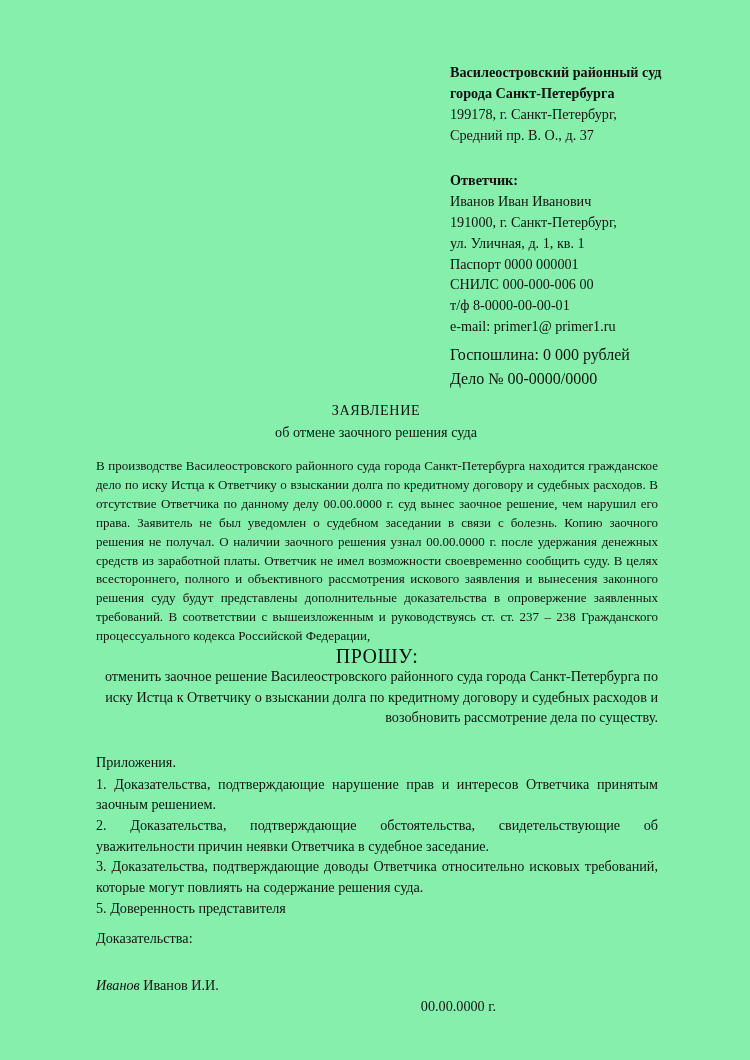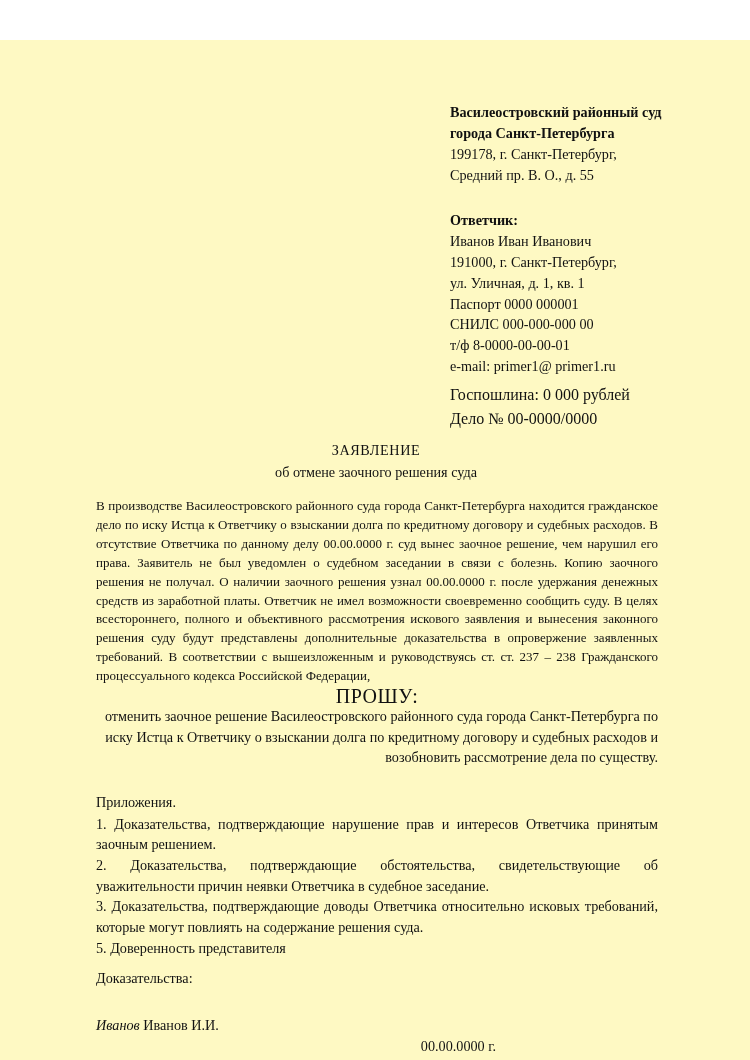--- a/index.html
+++ b/index.html
@@ -13,23 +13,22 @@
     height: 1060px;
     position: relative;
     font-family: "Liberation Serif", "DejaVu Serif", serif;
     color: #111111;
     overflow: hidden;
   }
 
   .page {
     position: absolute;
     inset: 0;
-    background: #fef9c3;
+    background: #86efac;
     padding: 8px;
-    margin-top: 40px;
   }
 
   
   .header-block {
     position: absolute;
     left: 450px;
     top: 62px;
     width: 262px;
     font-size: 14.2px;
     line-height: 1.47;
@@ -164,30 +163,30 @@
 </style>
 </head>
 <body>
 
 <div class="page">
 
   <div class="header-block">
     <div class="header-line strong">Василеостровский районный суд</div>
     <div class="header-line strong">города Санкт-Петербурга</div>
     <div class="header-line">199178, г. Санкт-Петербург,</div>
-    <div class="header-line">Средний пр. В. О., д. 55</div>
+    <div class="header-line">Средний пр. В. О., д. 37</div>
   </div>
 
   <div class="respondent-block">
     <div class="strong">Ответчик:</div>
     <div>Иванов Иван Иванович</div>
     <div>191000, г. Санкт-Петербург,</div>
     <div>ул. Уличная, д. 1, кв. 1</div>
     <div>Паспорт 0000 000001</div>
-    <div>СНИЛС 000-000-000 00</div>
+    <div>СНИЛС 000-000-006 00</div>
     <div>т/ф 8-0000-00-00-01</div>
     <div>e-mail: primer1@ primer1.ru</div>
   </div>
 
   <div class="fee-block">
     <div>Госпошлина: 0 000 рублей</div>
     <div>Дело № 00-0000/0000</div>
   </div>
 
   <div class="title-block">

